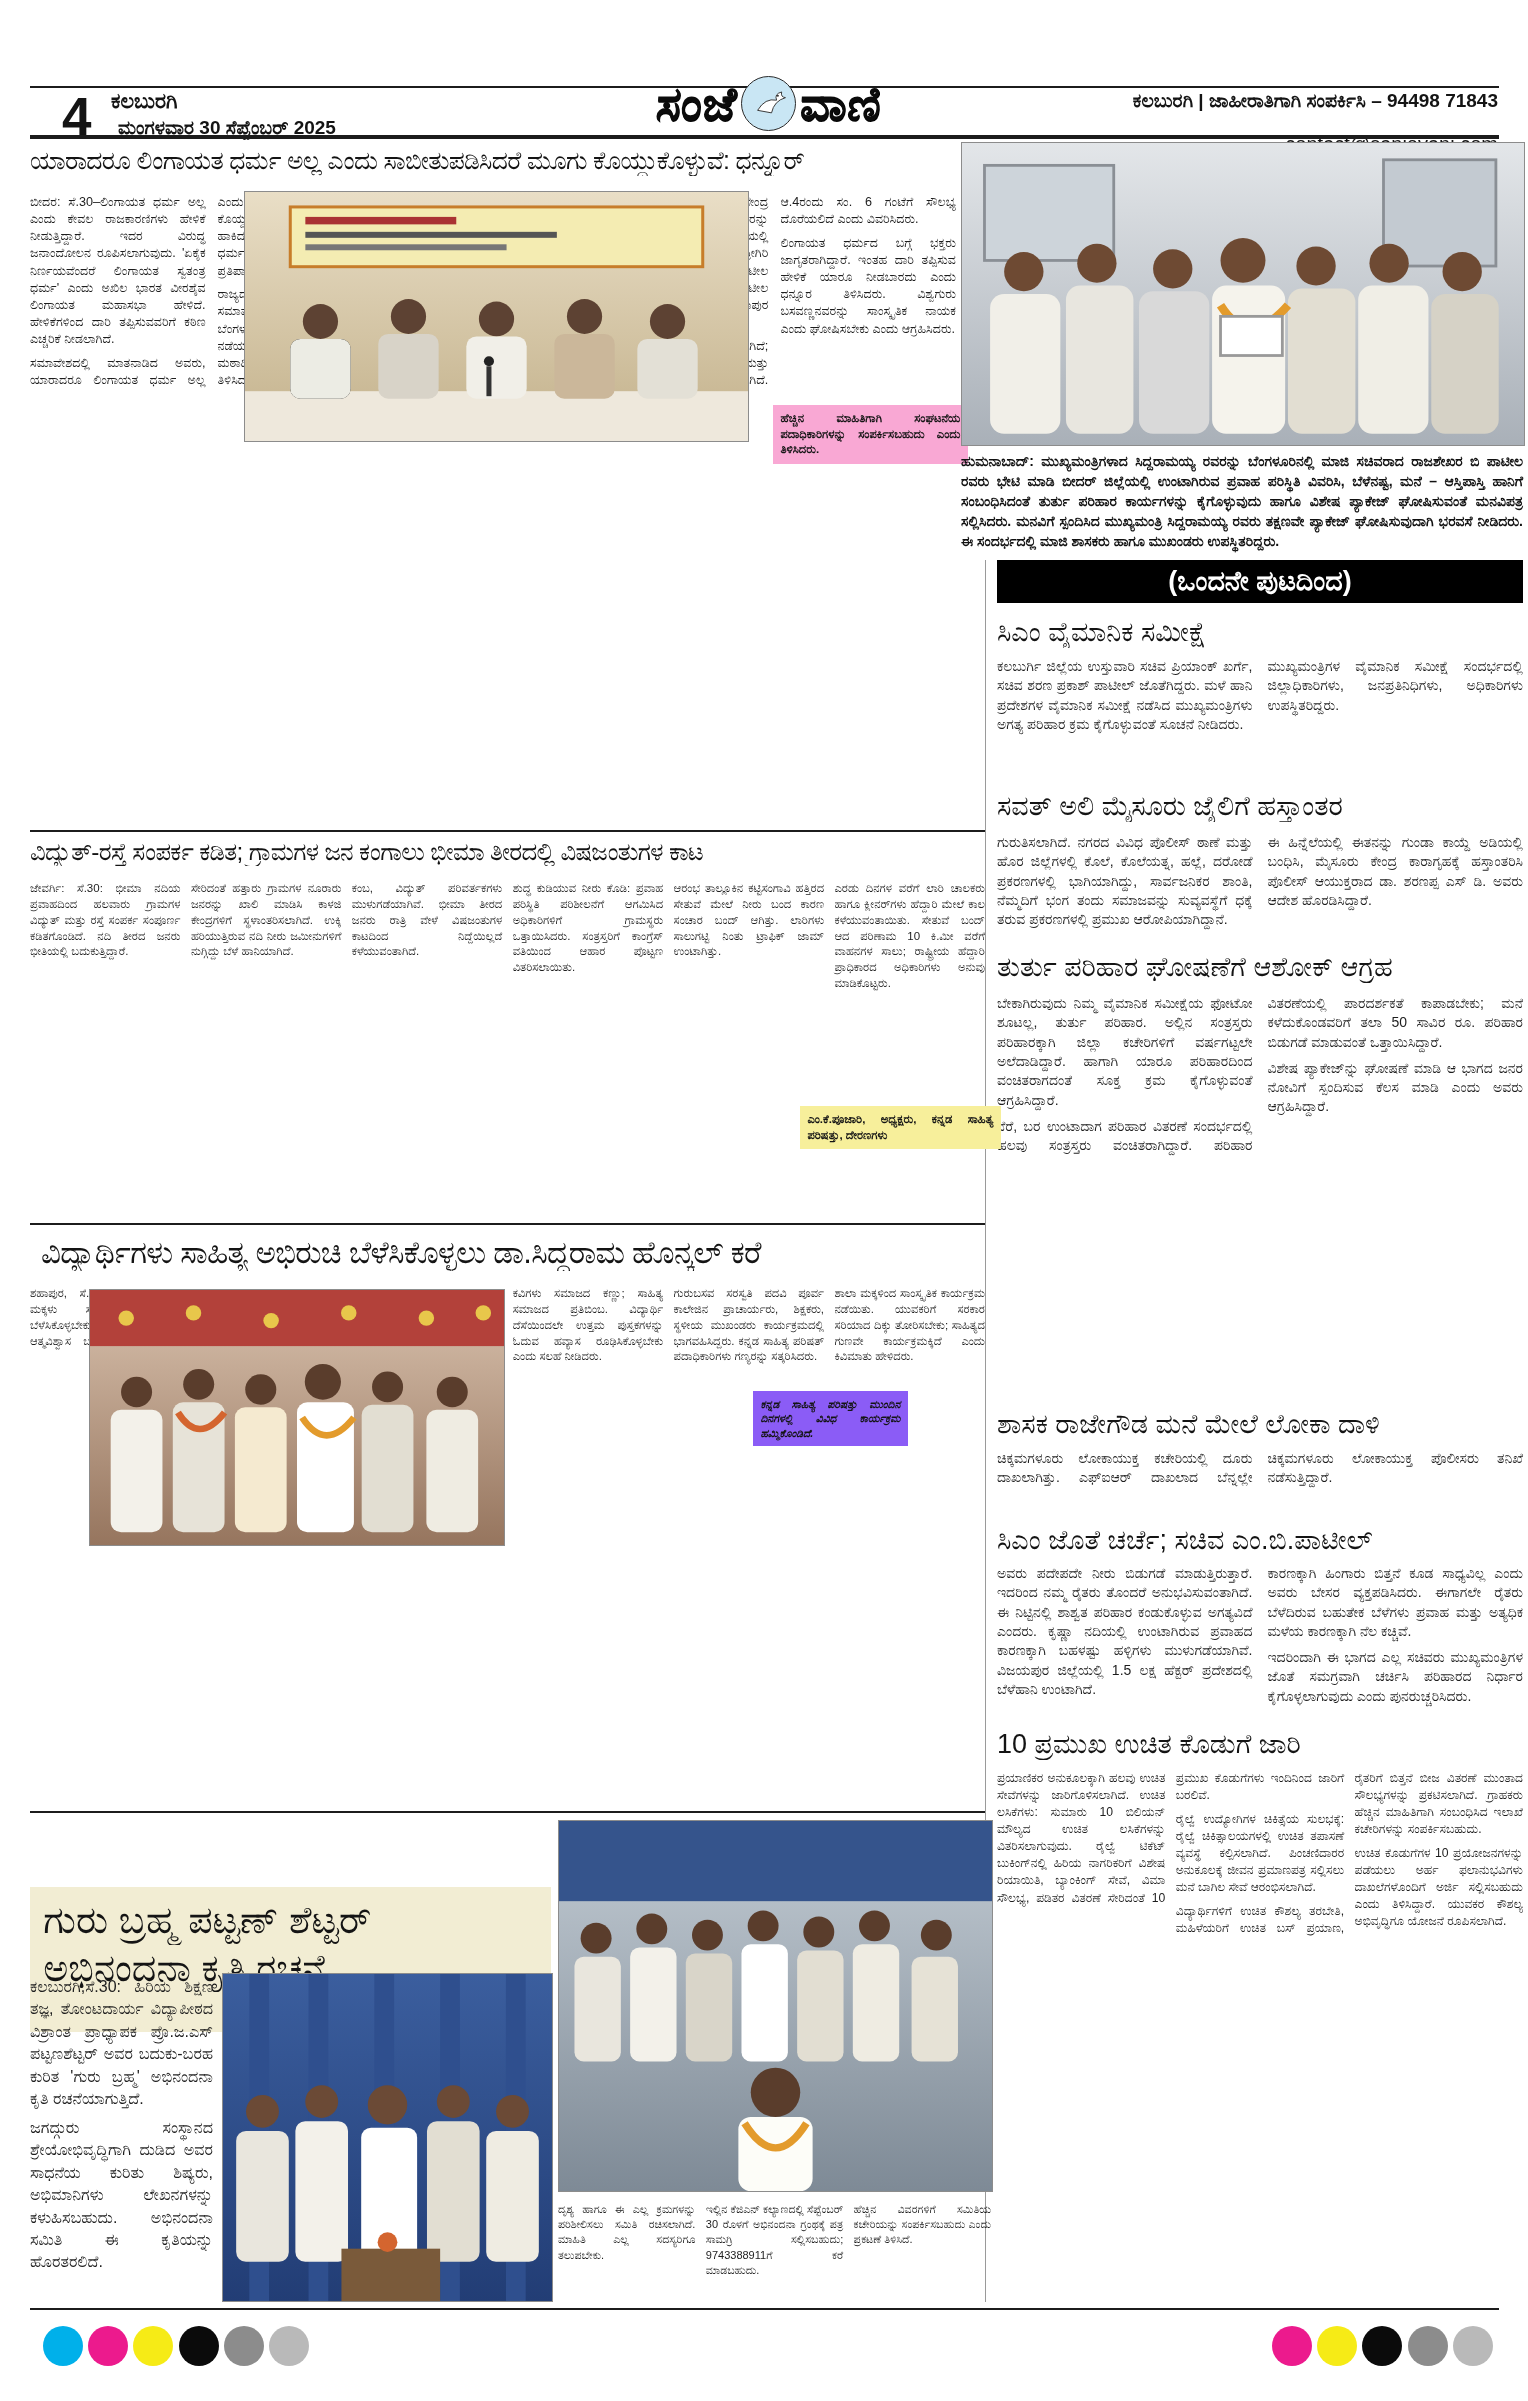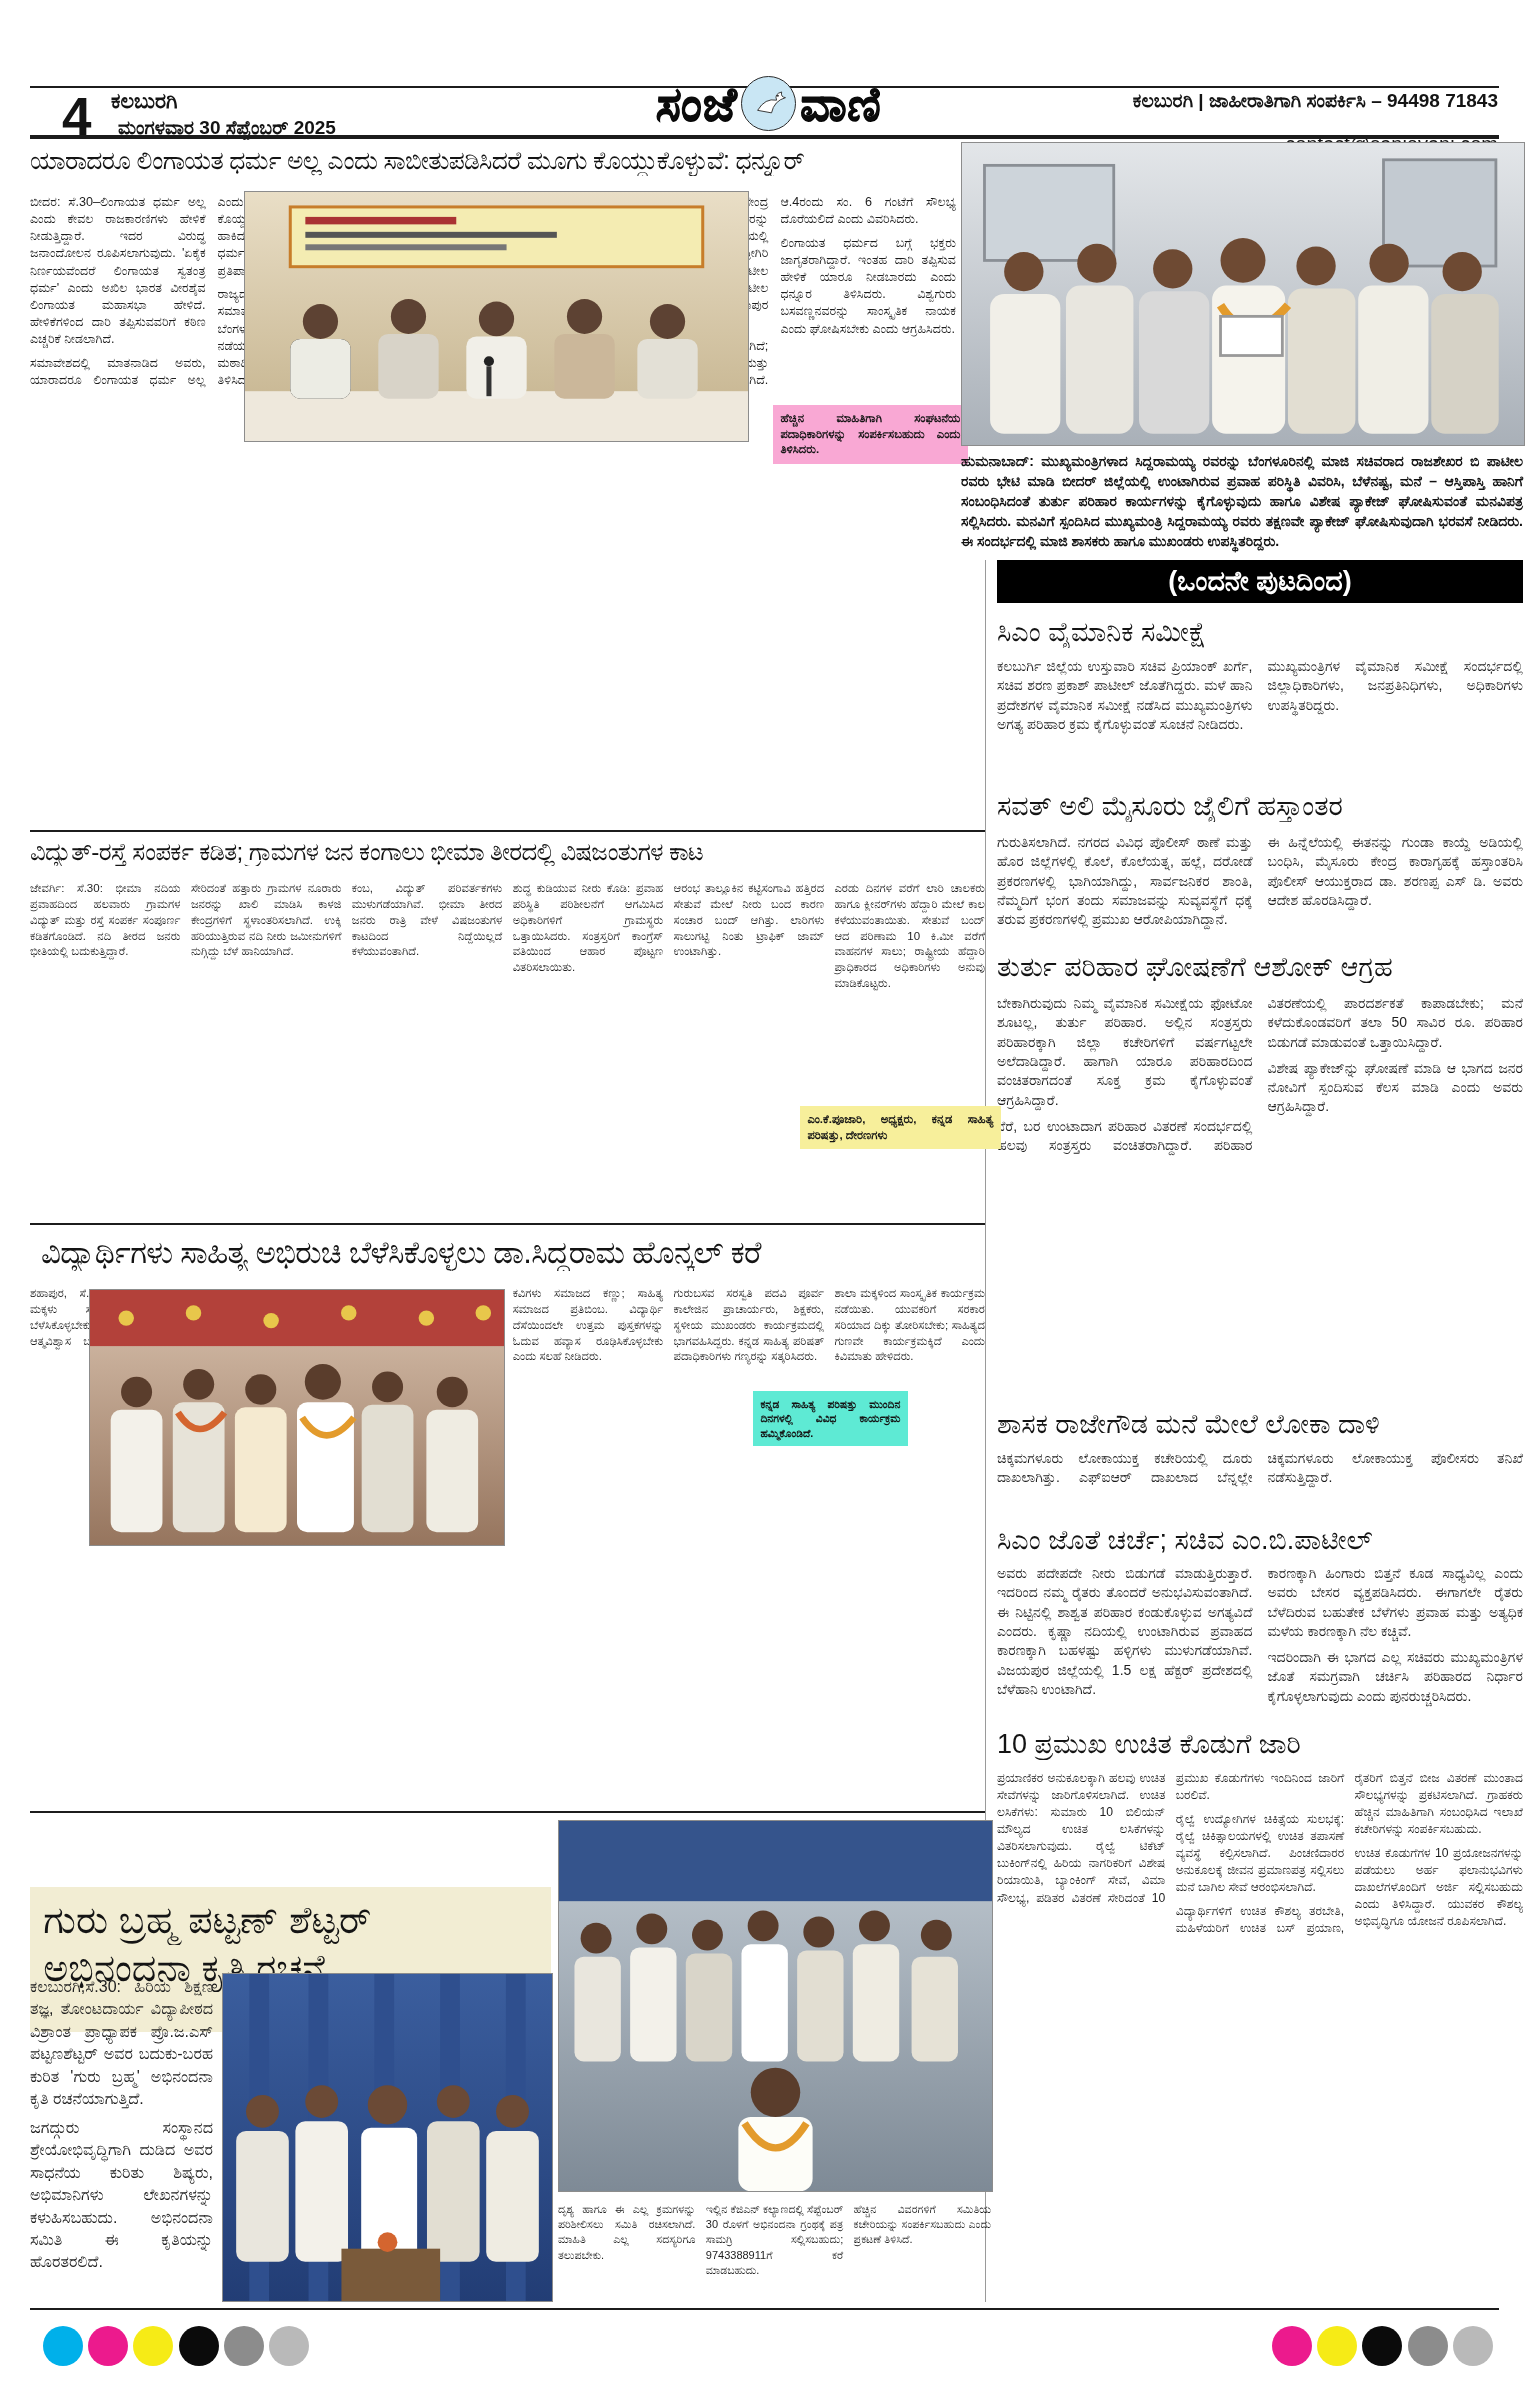--- a/index.html
+++ b/index.html
@@ -241,21 +241,21 @@
         <rect x="56" y="46" width="20" height="49" rx="4" fill="#f5ead0"></rect>
         <rect x="80" y="44" width="22" height="51" rx="4" fill="#ffffff"></rect>
         <rect x="105" y="45" width="20" height="50" rx="4" fill="#e2ded2"></rect>
         <rect x="130" y="47" width="20" height="48" rx="4" fill="#efece2"></rect>
       </g>
       <path d="M82 50 q9 14 20 0" stroke="#e39b2c" stroke-width="2.6" fill="none"></path>
       <path d="M34 48 q8 13 18 0" stroke="#d4652f" stroke-width="2.6" fill="none"></path>
     </svg>
   </div>
 
-  <div class="tint" style="left:753px;top:1391px;width:140px;background:#5eead4;font-size:10.7px;">ಕನ್ನಡ ಸಾಹಿತ್ಯ ಪರಿಷತ್ತು ಮುಂದಿನ ದಿನಗಳಲ್ಲಿ ವಿವಿಧ ಕಾರ್ಯಕ್ರಮ ಹಮ್ಮಿಕೊಂಡಿದೆ.</div>
+  <div class="tint" style="left:753px;top:1391px;width:140px;background:#8b5cf6;font-size:10.7px;font-style:italic;">ಕನ್ನಡ ಸಾಹಿತ್ಯ ಪರಿಷತ್ತು ಮುಂದಿನ ದಿನಗಳಲ್ಲಿ ವಿವಿಧ ಕಾರ್ಯಕ್ರಮ ಹಮ್ಮಿಕೊಂಡಿದೆ.</div>
 
   <div class="rule abs" style="left:30px;top:1811px;width:955px;height:1.5px;"></div>
 
   <div class="abs cream" style="left:30px;top:1887px;width:521px;height:145px;padding:10.4px 13.3px;box-sizing:border-box;">
     <div class="headline nowrap" style="font-size:38px;line-height:1.25;">ಗುರು ಬ್ರಹ್ಮ ಪಟ್ಟಣ್ ಶೆಟ್ಟರ್</div>
     <div class="headline nowrap" style="font-size:38px;line-height:1.25;">ಅಭಿನಂದನಾ ಕೃತಿ ರಚನೆ</div>
   </div>
 
   <div class="abs cols" style="left:30px;top:1976px;width:183px;height:324px;font-size:16px;line-height:1.4;column-count:1;">
     <p>ಕಲಬುರಗಿ,ಸೆ.30: ಹಿರಿಯ ಶಿಕ್ಷಣ ತಜ್ಞ, ತೋಂಟದಾರ್ಯ ವಿದ್ಯಾಪೀಠದ ವಿಶ್ರಾಂತ ಪ್ರಾಧ್ಯಾಪಕ ಪ್ರೊ.ಜ.ಎಸ್ ಪಟ್ಟಣಶೆಟ್ಟರ್ ಅವರ ಬದುಕು-ಬರಹ ಕುರಿತ 'ಗುರು ಬ್ರಹ್ಮ' ಅಭಿನಂದನಾ ಕೃತಿ ರಚನೆಯಾಗುತ್ತಿದೆ.</p>

